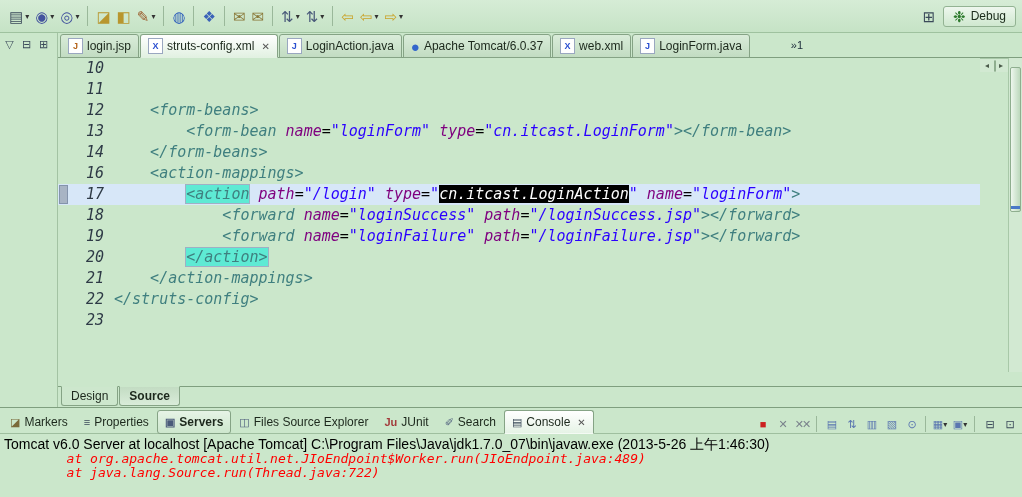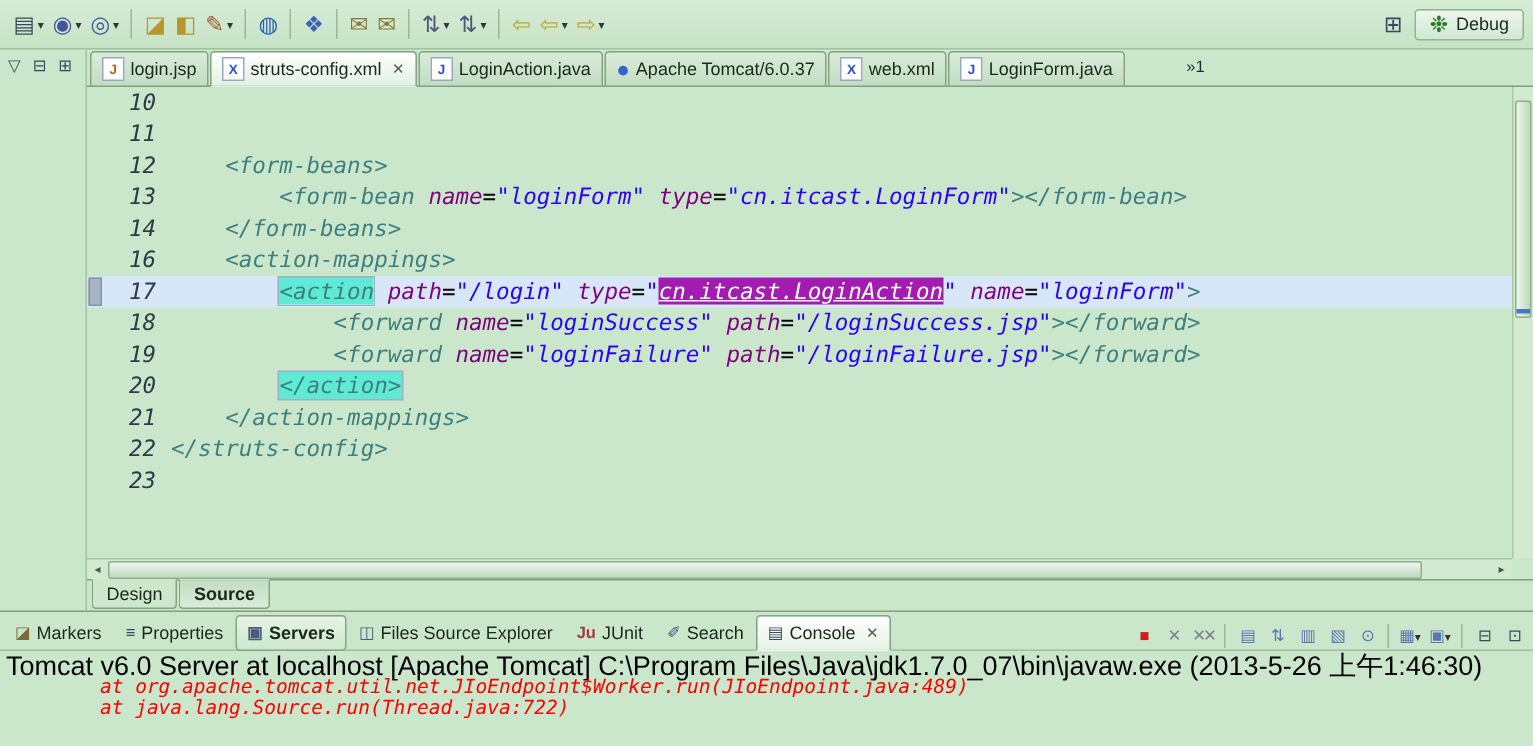--- a/index.html
+++ b/index.html
@@ -33,33 +33,33 @@
   .etab{height:24px;box-sizing:border-box;display:flex;align-items:center;gap:4px;padding:0 7px;margin-right:1px;margin-bottom:-1px;
         border:1px solid #85a385;border-top-left-radius:3px;border-top-right-radius:3px;
         background:linear-gradient(#d9ecd9,#c2dcc2);font-size:12px;color:#1c281c;white-space:nowrap;}
   .etab.active{background:linear-gradient(#ffffff,#e2f1e2);border-bottom-color:#e2f1e2;}
   .ficon{width:13px;height:14px;min-width:13px;border:1px solid #9aa7c0;background:#fff;
          font:bold 9px "Liberation Sans",sans-serif;font-style:normal;display:inline-flex;align-items:center;justify-content:center;}
   .tclose{font-size:10px;color:#555;margin-left:3px;font-style:normal;}
   .tab-overflow{align-self:center;margin-left:40px;font-size:11px;color:#1a2a3a;}
 
   
-  .editor{flex:1;display:flex;flex-direction:column;min-height:0;position:relative;background:#cbe7cb;}
+  .editor{flex:1;display:flex;flex-direction:row;min-height:0;position:relative;background:#cbe7cb;}
   .code-scroll{flex:1;overflow:hidden;position:relative;}
   .code-row{position:relative;height:21px;display:flex;font:italic 15px "DejaVu Sans Mono",monospace;line-height:21px;white-space:pre;}
   .lnum{width:32px;min-width:32px;text-align:right;padding-right:10px;margin-left:14px;color:#2e3a46;}
   .lcontent{flex:1;}
   .code-row.current{background:#d7e7f8;}
   .code-row.current::before{content:"";position:absolute;left:1px;top:1px;bottom:1px;width:9px;
         background:#a8b4c4;border:1px solid #8494ac;box-sizing:border-box;}
   .tk-t{color:#3f7f7f;}
   .tk-a{color:#7f007f;}
   .tk-v{color:#2a00ff;}
   .tk-p{color:#000000;}
-  .tk-sel{color:#ffffff;background:#a21caf;text-decoration:underline;}
+  .tk-sel{color:#ffffff;background:#000000;}
   .tk-occ{color:#3f7f7f;background:#5eead4;box-shadow:0 0 0 1px #9fb0c4;}
 
   
   .hscroll{height:14px;min-height:14px;display:flex;align-items:center;background:#d2e9d2;
            border-top:1px solid #a8c8a8;margin-right:14px;box-sizing:border-box;}
   .hs-arrow{width:14px;text-align:center;font-size:8px;color:#4a5a4a;}
   .hs-arrow.left::before{content:"◂";}
   .hs-arrow.right::before{content:"▸";}
   .hs-track{flex:1;height:12px;position:relative;}
   .hs-thumb{position:absolute;left:0;top:0;height:12px;width:95%;background:linear-gradient(#eef7ee,#bcd8bc);
@@ -83,21 +83,21 @@
         font-size:12px;color:#1c281c;border:1px solid transparent;white-space:nowrap;}
   .ptab .gicon{font-size:11px;}
   .ptab.focused{border:1px solid #85a385;border-radius:3px;background:linear-gradient(#e6f3e6,#cde7cd);font-weight:bold;}
   .ptab.active{border:1px solid #85a385;border-bottom-color:#f4faf4;border-radius:3px 3px 0 0;background:linear-gradient(#ffffff,#e6f3e6);}
   .ptoolbar{margin-left:auto;display:flex;align-items:center;gap:2px;padding-right:4px;}
   .cbtn{height:18px;min-width:16px;display:flex;align-items:center;justify-content:center;padding:0 1px;}
   .cbtn .gicon{font-size:11px;letter-spacing:-2px;}
   .ptoolbar .tsep{height:16px;margin:0 3px;}
 
   .console-body{flex:1;overflow:hidden;padding:2px 4px 0 4px;}
-  .console-title{font-size:18px;color:#000;white-space:pre;line-height:16px;}
+  .console-title{font-size:14px;color:#000;white-space:pre;line-height:16px;}
   .stack-line{font:italic 13px "DejaVu Sans Mono",monospace;color:#ff0000;line-height:14px;white-space:pre;}
 </style>
 </head>
 <body>
 
 <div class="window">
 
   <div class="toolbar">
     <div class="tb-left">
         <span class="tbtn">

